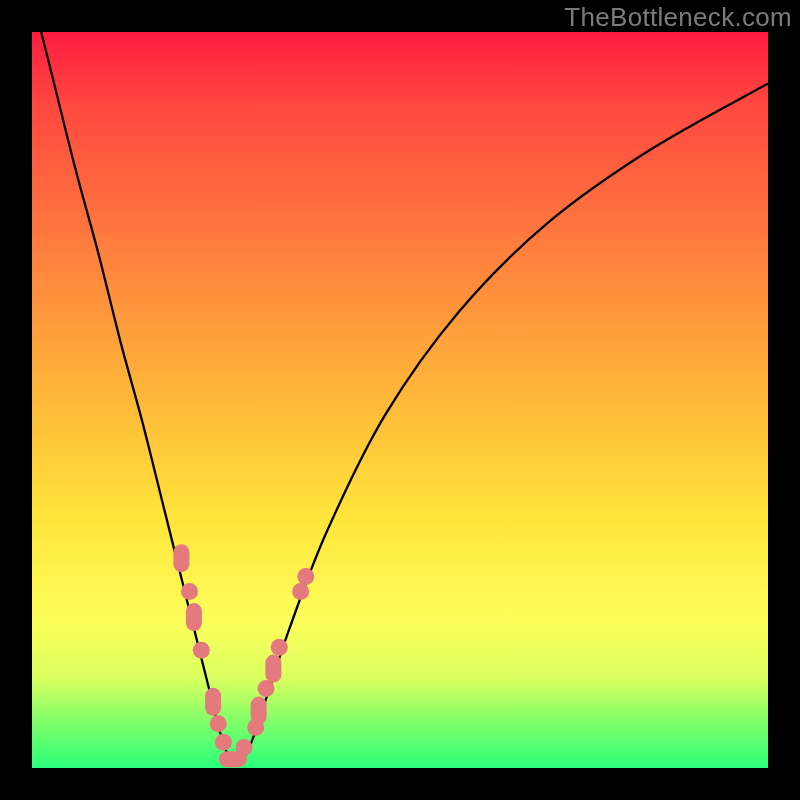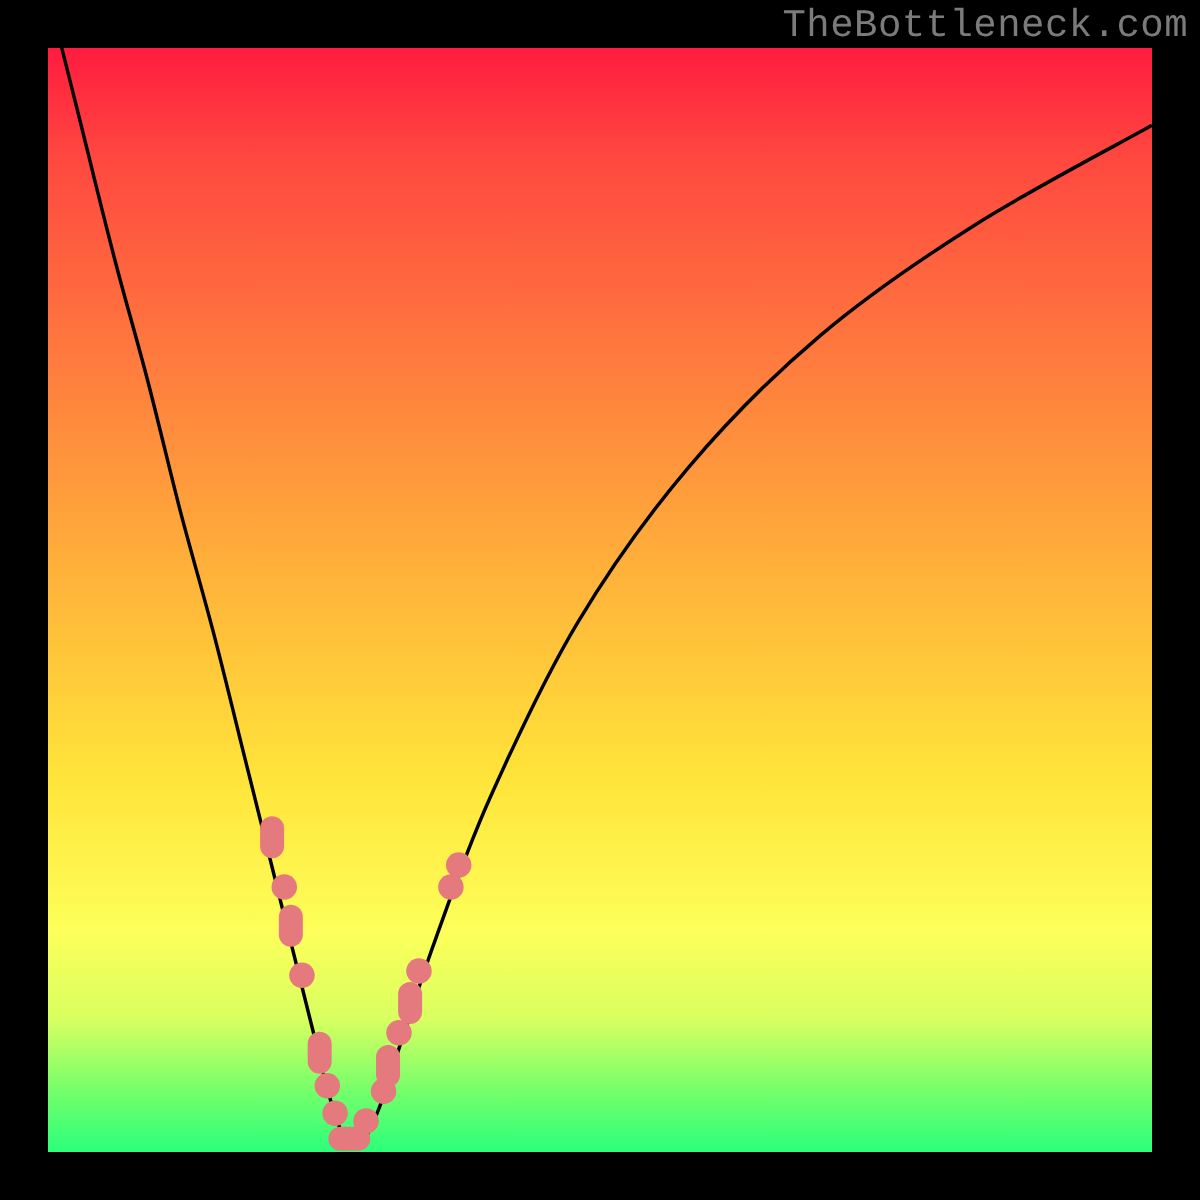--- a/index.html
+++ b/index.html
@@ -11,21 +11,20 @@
     background: #000;
     font-family: Arial, Helvetica, sans-serif;
   }
   .frame {
     position: absolute;
     left: 0;
     top: 0;
     width: 800px;
     height: 596px;
     background: #000;
-    font-family: Liberation Mono, monospace;
   }
   .plot {
     position: absolute;
     left: 32px;
     top: 32px;
     width: 736px;
     height: 736px;
     
     background: linear-gradient(to bottom,
       #ff1c3f 0%,

